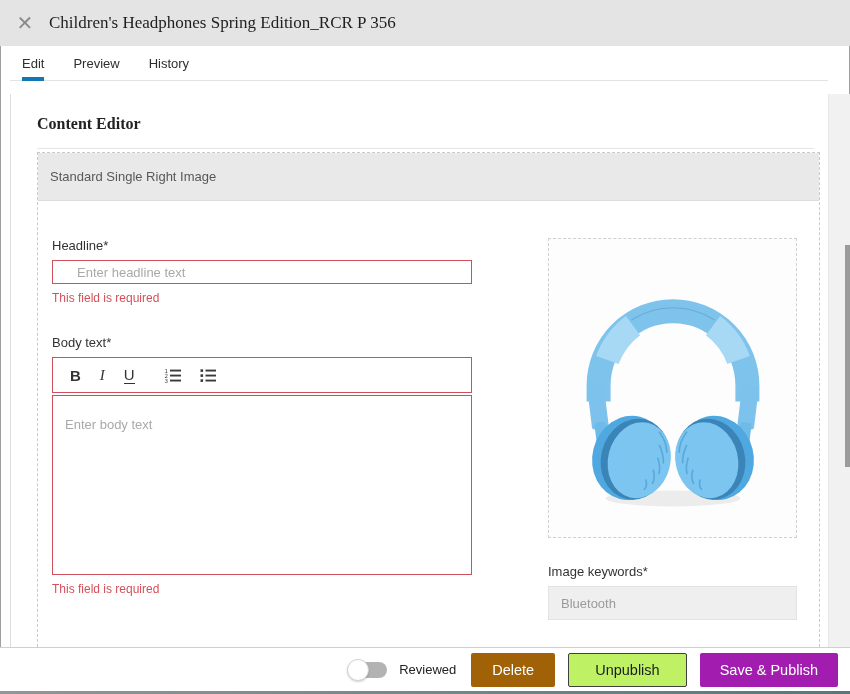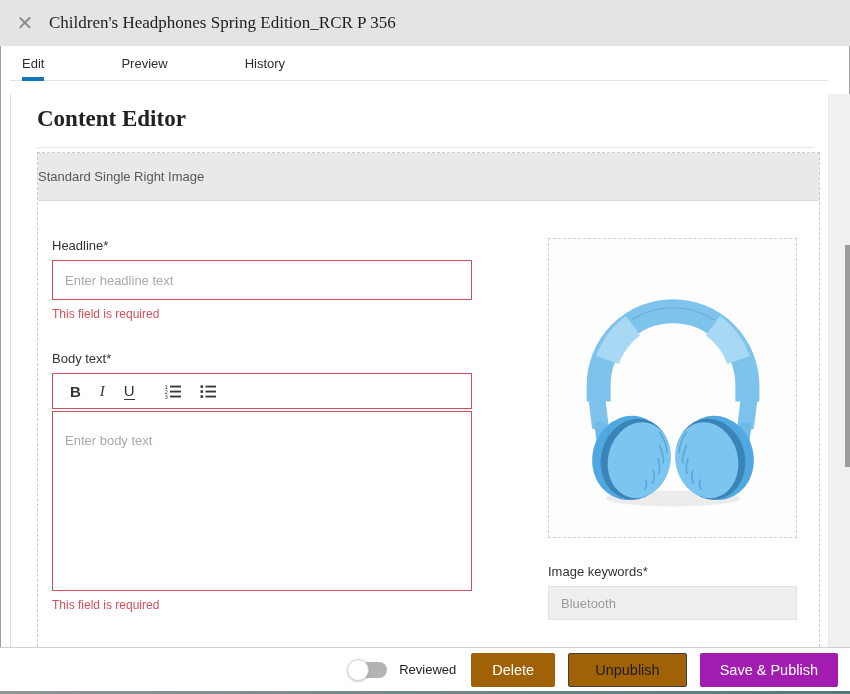--- a/index.html
+++ b/index.html
@@ -12,42 +12,42 @@
 
   
   .titlebar { position:absolute; top:0; left:0; right:0; height:46px; background:#e4e4e4;
     display:flex; align-items:center; padding-left:13px; }
   .close-x { width:24px; height:24px; display:flex; align-items:center; justify-content:center;
     color:#8b8b8b; font-size:20px; line-height:1; cursor:default; }
   .doc-title { margin-left:12px; font-family:"Liberation Serif", serif; font-size:17px; color:#1e1e1e; }
 
   
   .tabbar { position:absolute; top:46px; left:10px; right:22px; height:35px; background:#fff;
-    border-bottom:1px solid #e3e3e3; display:flex; padding-left:12px;gap:48px; }
+    border-bottom:1px solid #e3e3e3; display:flex; padding-left:12px; }
   .tab { position:relative; display:flex; align-items:center; margin-right:29px; color:#2e2e2e; font-size:13px; cursor:default; }
   .tab.active::after { content:""; position:absolute; left:0; right:0; bottom:-1px; height:4px; background:#1278b5; }
 
   
   .main { position:absolute; top:94px; left:10px; right:22px; bottom:47px; background:#fff;
     border-left:1px solid #dcdcdc; overflow:hidden; }
-  .content-heading { margin:12px 0 0 26px; font-family:"Liberation Serif", serif; font-weight:bold;
-    font-size:23px; color:#222; }
+  .content-heading { margin:21px 0 0 26px; font-family:"Liberation Serif", serif; font-weight:bold;
+    font-size:16px; color:#222; }
   .heading-rule { height:1px; background:#e6e6e6; margin:15px 14px 0 26px; }
 
   .component { position:absolute; top:58px; left:26px; right:8px; bottom:0;
     border:1px dashed #c9c9c9; border-bottom:none; background:#fff; }
   .component-header { height:48px; background:#e9e9e9; border-bottom:1px solid #dcdcdc;
-    display:flex; align-items:center; color:#585858; font-size:13px; }
+    display:flex; align-items:center; padding-left:12px; color:#585858; font-size:13px; }
   .component-body { display:flex; padding:37px 22px 0 14px;gap:44px; }
   .col-left { width:420px; flex:none; }
   .col-right { flex:1; margin-left:32px; }
 
   .field-label { font-size:13px; color:#333; margin-bottom:7px; }
-  .text-input { width:100%; height:40px; border:1px solid #cf4f5a; background:#fff;
-    padding:0 12px; font-family:"Liberation Sans", sans-serif; font-size:13px; color:#6d28d9; outline:none; border-radius:0; }
+  .text-input { width:100%; height:24px; border:1px solid #cf4f5a; background:#fff;
+    padding:0 24px; font-family:"Liberation Sans", sans-serif; font-size:13px; color:#6d28d9; outline:none; border-radius:0; }
   .text-input::placeholder { color:#a9a9a9; opacity:1; }
   .error-text { color:#d4505a; font-size:12px; margin-top:7px; }
 
   .body-label { margin-top:30px; }
   .rte-toolbar { height:36px; border:1px solid #cf4f5a; display:flex; align-items:center;
     padding-left:17px; }
   .rte-btn { display:flex; align-items:flex-end; color:#333; margin-right:19px; cursor:default; }
   .rte-bold { font-size:15px; font-weight:bold; }
   .rte-italic { font-size:15px; font-style:italic; font-family:"Liberation Serif", serif; }
   .rte-underline { font-size:15px; border-bottom:1.5px solid #333; padding-bottom:0; }
@@ -73,21 +73,21 @@
     border-top:1px solid #cfcfcf; display:flex; align-items:center; justify-content:flex-end;
     gap:13px; padding-right:12px; }
   .toggle-wrap { display:flex; gap:12px; margin-right:2px;padding-left:48px; }
   .toggle { position:relative; width:38px; height:16px; background:#b3b3b3; border-radius:8px; cursor:pointer; }
   .toggle-knob { position:absolute; left:-2px; top:-3px; width:22px; height:22px; background:#fff;
     border:1px solid #d2d2d2; border-radius:50%; box-shadow:0 1px 2px rgba(0,0,0,.18); }
   .reviewed-label { color:#222; font-size:13px; }
   .btn { height:34px; display:flex; align-items:center; padding:0 17px; font-family:"Liberation Sans", sans-serif;
     font-size:14.5px; border-radius:2px; border:none; cursor:pointer; }
   .btn-delete { background:#a16207; color:#fff; padding:0 21px; }
-  .btn-unpublish { background:#a16207; border:1px solid #3f3f3f; color:#1d1d1d; padding:0 26px; }
+  .btn-unpublish { background:#bef264; border:1px solid #3f3f3f; color:#1d1d1d; padding:0 26px; }
   .btn-save { background:#a21caf; color:#fff; padding:0 20px; }
   .bottom-strip { position:absolute; left:0; right:0; bottom:0; height:3px;
     background:linear-gradient(90deg,#909797,#55797b); }
 </style>
 </head>
 <body>
 
 <div class="screen">
 
   <div class="titlebar">

